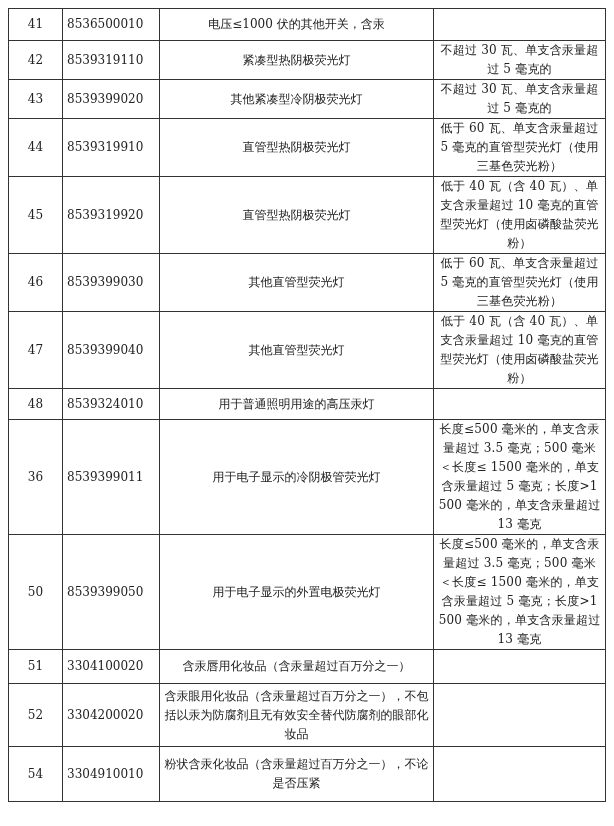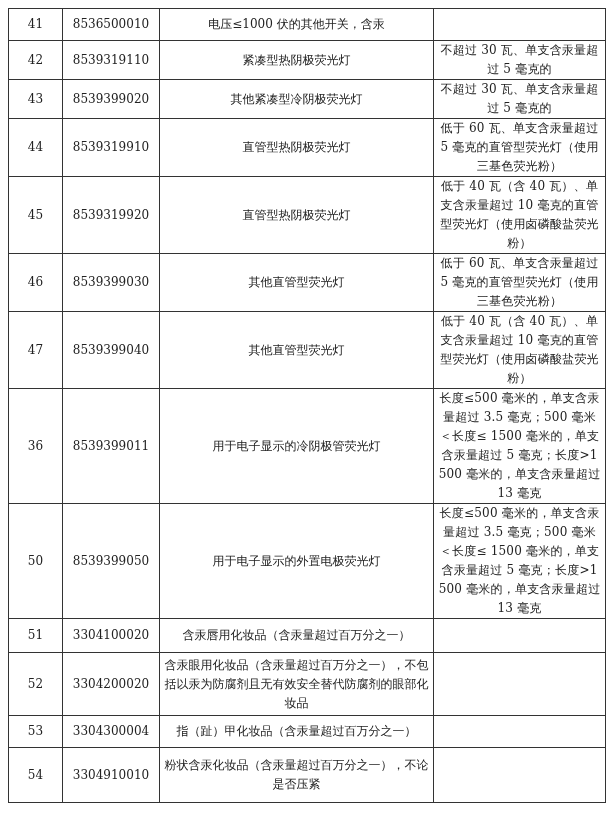--- a/index.html
+++ b/index.html
@@ -3,21 +3,21 @@
 <meta charset="utf-8">
 <style>
   html, body { margin: 0; padding: 0; background: #ffffff; }
   body { width: 614px; height: 826px; position: relative; overflow: hidden;
          font-family: "DejaVu Serif", "Liberation Serif", serif; color: #222; }
   table.grid { position: absolute; left: 8px; top: 8px; border-collapse: collapse;
                table-layout: fixed; width: 598px; }
   table.grid td { border: 1.5px solid #333; font-size: 12px; line-height: 19px;
                   vertical-align: middle; padding: 0 4px; overflow: hidden; }
   td.c-no { width: 45px; text-align: center; padding: 0; }
-  td.c-code { width: 88px; text-align: center; }
+  td.c-code { width: 88px; }
   td.c-name { width: 265px; padding-left: 6px; }
   td.c-note { width: auto; letter-spacing: 0.2px; margin-left: 36px; }
   td.c-note, td.c-name { word-break: break-all; text-align: center; }
 </style>
 </head>
 <body>
 
 <table class="grid">
   <tbody id="tbody">
       <tr style="height: 32px;">
@@ -55,20 +55,26 @@
         <td class="c-code">8539399030</td>
         <td class="c-name">其他直管型荧光灯</td>
         <td class="c-note">低于 60 瓦、单支含汞量超过 5 毫克的直管型荧光灯（使用三基色荧光粉）</td>
       </tr>
       <tr style="height: 58px;">
         <td class="c-no">47</td>
         <td class="c-code">8539399040</td>
         <td class="c-name">其他直管型荧光灯</td>
         <td class="c-note">低于 40 瓦（含 40 瓦）、单支含汞量超过 10 毫克的直管型荧光灯（使用卤磷酸盐荧光粉）</td>
       </tr>
+      <tr style="height: 31px;">
+        <td class="c-no">48</td>
+        <td class="c-code">8539324010</td>
+        <td class="c-name">用于普通照明用途的高压汞灯</td>
+        <td class="c-note"></td>
+      </tr>
       <tr style="height: 113px;">
         <td class="c-no">36</td>
         <td class="c-code">8539399011</td>
         <td class="c-name">用于电子显示的冷阴极管荧光灯</td>
         <td class="c-note">长度≤500 毫米的，单支含汞量超过 3.5 毫克；500 毫米＜长度≤ 1500 毫米的，单支含汞量超过 5 毫克；长度&gt;1500 毫米的，单支含汞量超过 13 毫克</td>
       </tr>
       <tr style="height: 114px;">
         <td class="c-no">50</td>
         <td class="c-code">8539399050</td>
         <td class="c-name">用于电子显示的外置电极荧光灯</td>
@@ -79,26 +85,20 @@
         <td class="c-code">3304100020</td>
         <td class="c-name">含汞唇用化妆品（含汞量超过百万分之一）</td>
         <td class="c-note"></td>
       </tr>
       <tr style="height: 63px;">
         <td class="c-no">52</td>
         <td class="c-code">3304200020</td>
         <td class="c-name">含汞眼用化妆品（含汞量超过百万分之一），不包括以汞为防腐剂且无有效安全替代防腐剂的眼部化妆品</td>
         <td class="c-note"></td>
       </tr>
-      <tr style="height: 32px;">
-        <td class="c-no">53</td>
-        <td class="c-code">3304300004</td>
-        <td class="c-name">指（趾）甲化妆品（含汞量超过百万分之一）</td>
-        <td class="c-note"></td>
-      </tr>
       <tr style="height: 55px;">
         <td class="c-no">54</td>
         <td class="c-code">3304910010</td>
         <td class="c-name">粉状含汞化妆品（含汞量超过百万分之一），不论是否压紧</td>
         <td class="c-note"></td>
       </tr>
     </tbody>
 </table>
 
 </body></html>

